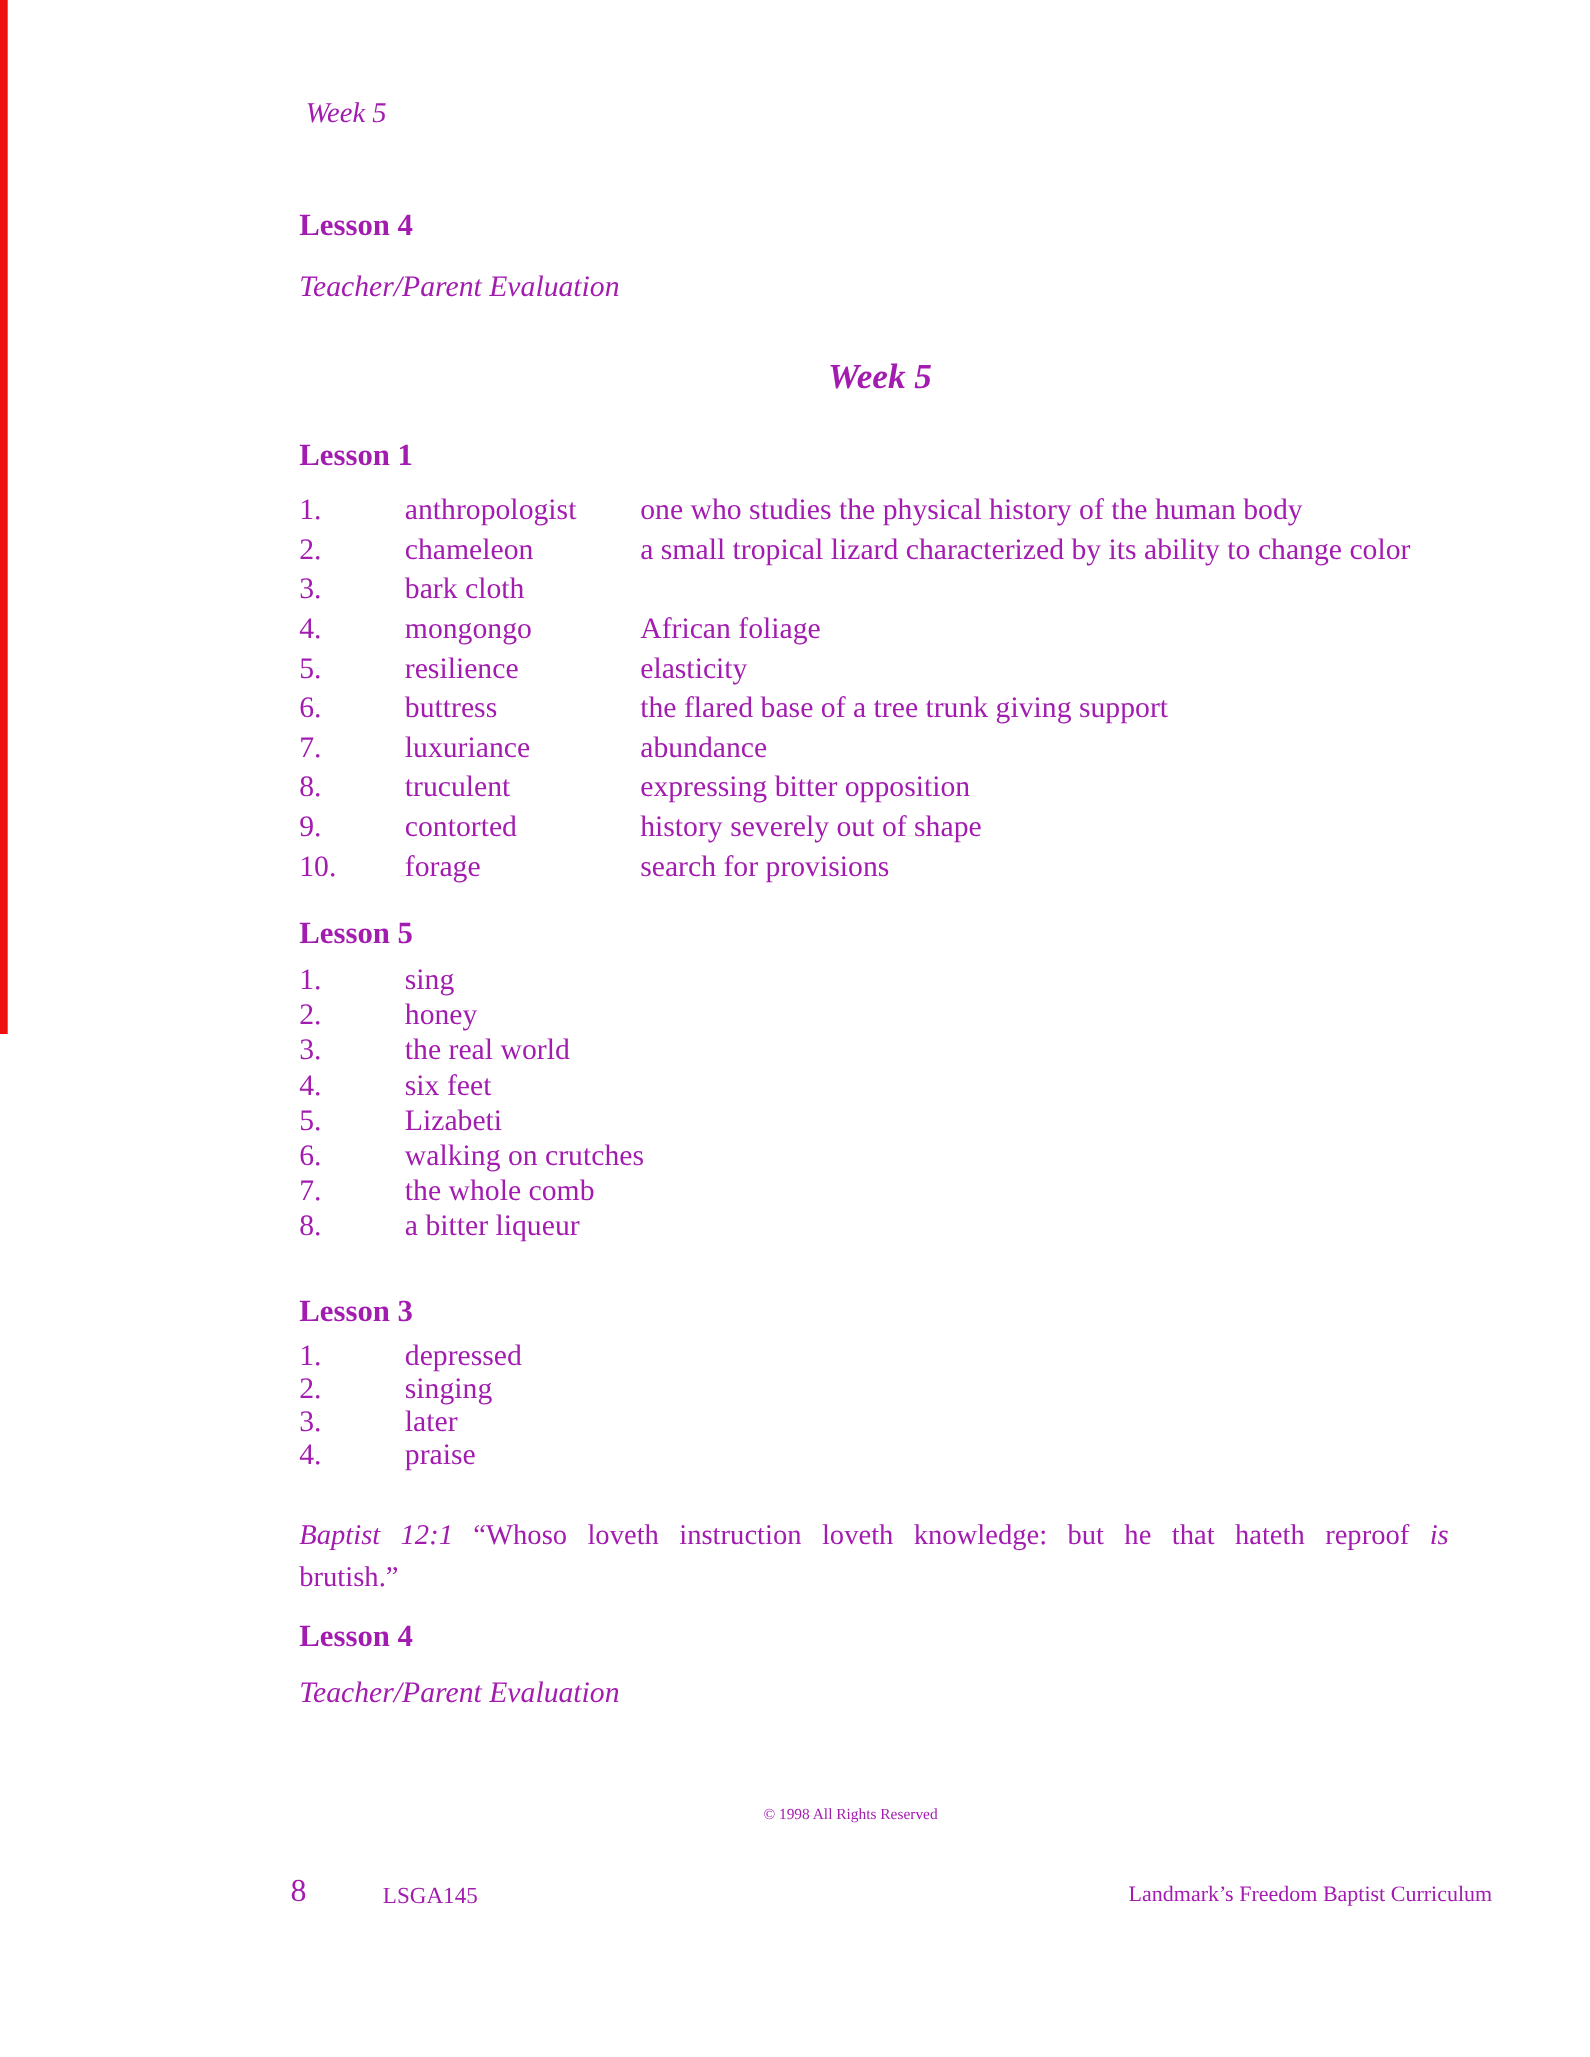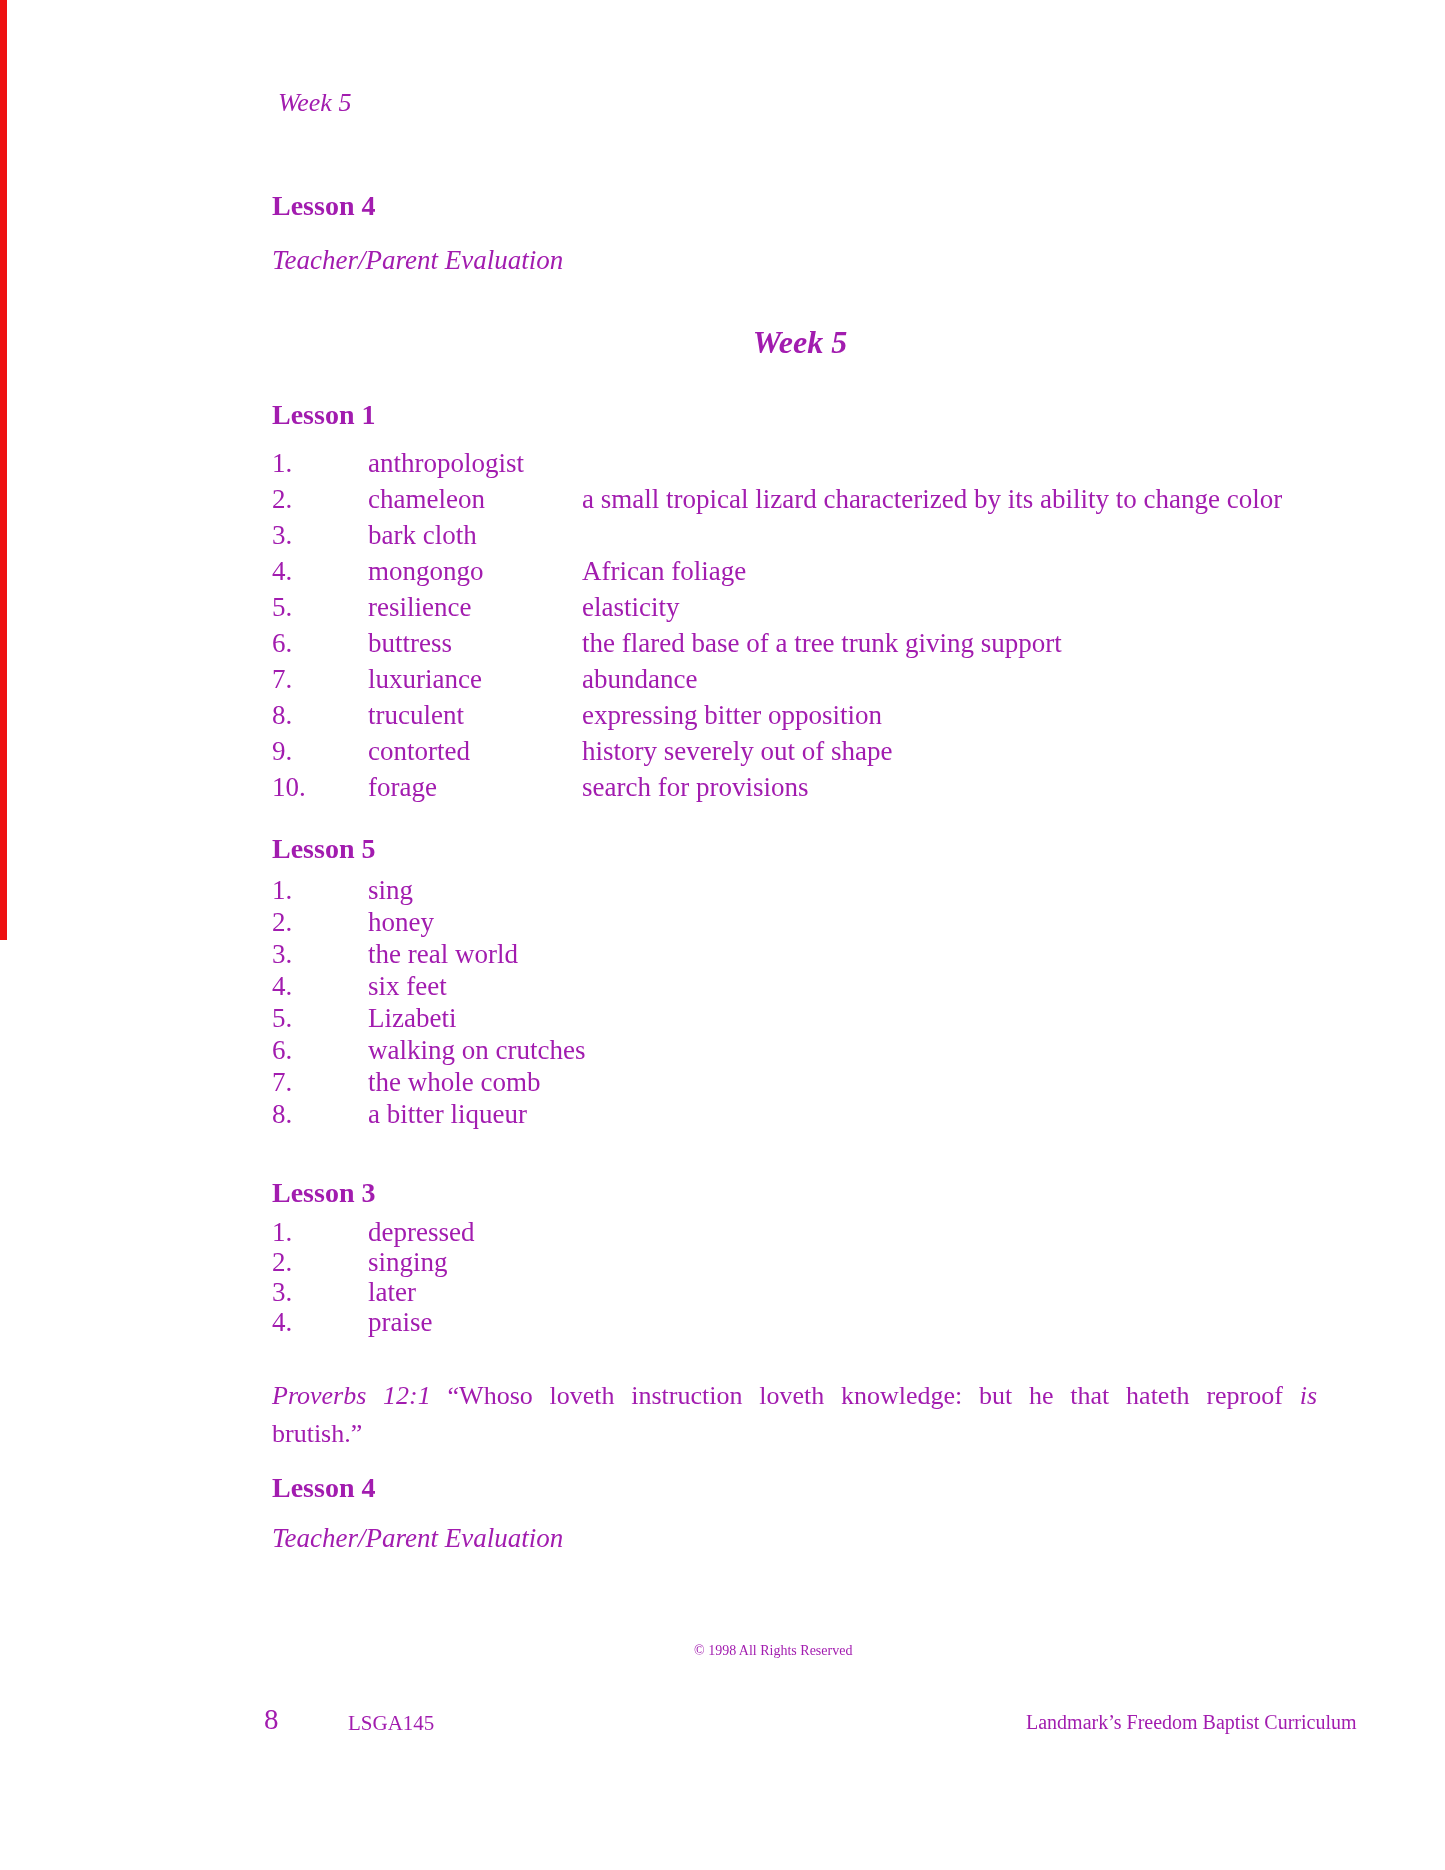--- a/index.html
+++ b/index.html
@@ -66,20 +66,21 @@
   <div class="abs top-lesson">Lesson 4</div>
   <div class="abs top-sub">Teacher/Parent Evaluation</div>
 
   <div class="abs week-title">Week 5</div>
 
   <div class="abs lesson-head h1">Lesson 1</div>
   <div class="abs rows s1">
       <div class="row">
         <span class="num">1.</span>
         <span class="word">anthropologist</span>
+        <span class="def">one who studies the physical history of the human body</span>
       </div>
       <div class="row">
         <span class="num">2.</span>
         <span class="word">chameleon</span>
         <span class="def">a small tropical lizard characterized by its ability to change color</span>
       </div>
       <div class="row">
         <span class="num">3.</span>
         <span class="word">bark cloth</span>
       </div>
@@ -170,21 +171,21 @@
         <span class="num">3.</span>
         <span class="word">later</span>
       </div>
       <div class="row">
         <span class="num">4.</span>
         <span class="word">praise</span>
       </div>
     </div>
 
   <div class="abs quote">
-    <div class="quote-line1"><span class="it">Proverbs 12:1</span> <span>“Whoso loveth instruction loveth knowledge: but he that hateth reproof</span> <span class="it">is</span></div>
+    <div class="quote-line1"><span class="it">Baptist 12:1</span> <span>“Whoso loveth instruction loveth knowledge: but he that hateth reproof</span> <span class="it">is</span></div>
     <div class="quote-line2">brutish.”</div>
   </div>
 
   <div class="abs lesson-head h4">Lesson 4</div>
   <div class="abs bottom-sub">Teacher/Parent Evaluation</div>
 
   <div class="abs footer-page">8</div>
   <div class="abs footer-code">LSGA145</div>
   <div class="abs footer-copy">© 1998 All Rights Reserved</div>
   <div class="abs footer-pub">Landmark’s Freedom Baptist Curriculum</div>

